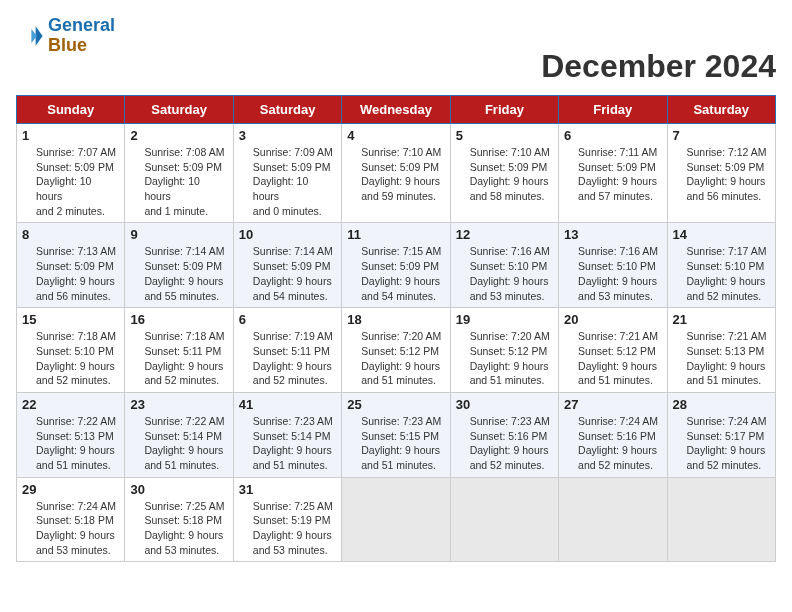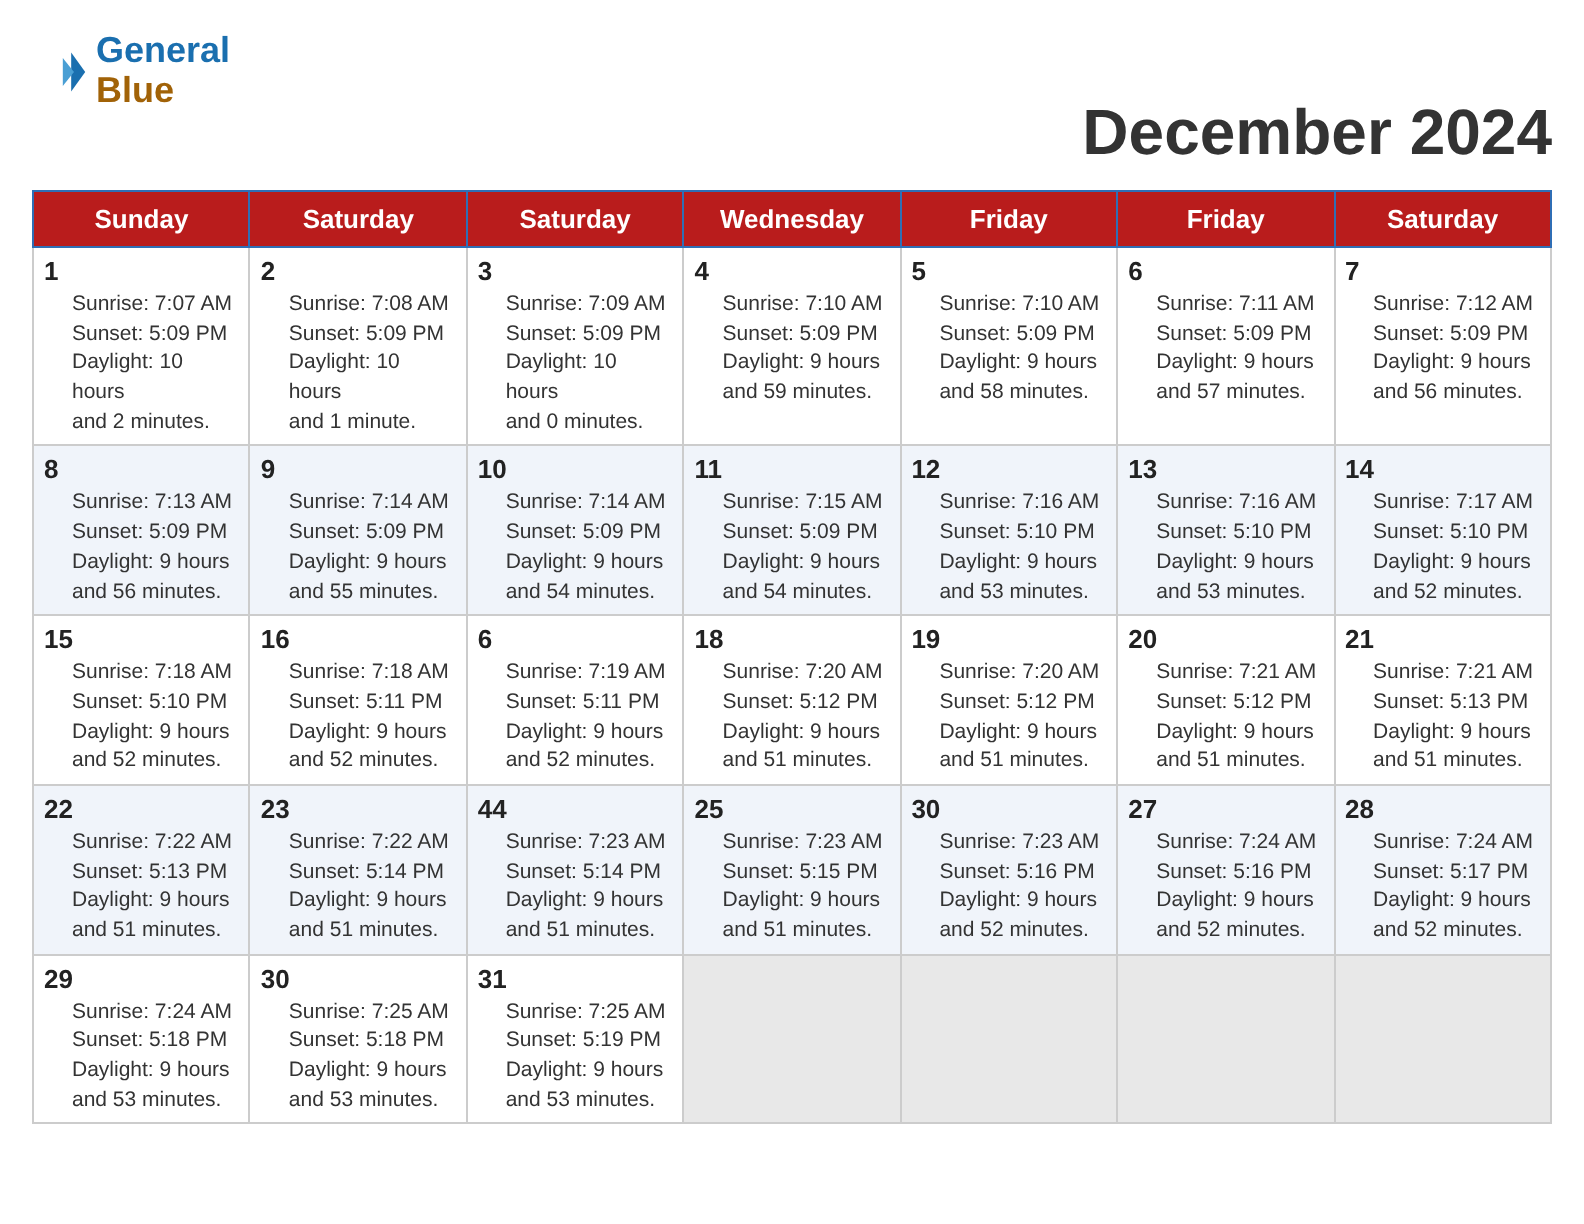--- a/index.html
+++ b/index.html
@@ -214,21 +214,21 @@
       <tr>
         <td>
           <span class="day-number">22</span>
           <div class="day-info">Sunrise: 7:22 AM<br>Sunset: 5:13 PM<br>Daylight: 9 hours<br>and 51 minutes.</div>
         </td>
         <td>
           <span class="day-number">23</span>
           <div class="day-info">Sunrise: 7:22 AM<br>Sunset: 5:14 PM<br>Daylight: 9 hours<br>and 51 minutes.</div>
         </td>
         <td>
-          <span class="day-number">44</span>
+          <span class="day-number">41</span>
           <div class="day-info">Sunrise: 7:23 AM<br>Sunset: 5:14 PM<br>Daylight: 9 hours<br>and 51 minutes.</div>
         </td>
         <td>
           <span class="day-number">25</span>
           <div class="day-info">Sunrise: 7:23 AM<br>Sunset: 5:15 PM<br>Daylight: 9 hours<br>and 51 minutes.</div>
         </td>
         <td>
           <span class="day-number">30</span>
           <div class="day-info">Sunrise: 7:23 AM<br>Sunset: 5:16 PM<br>Daylight: 9 hours<br>and 52 minutes.</div>
         </td>

